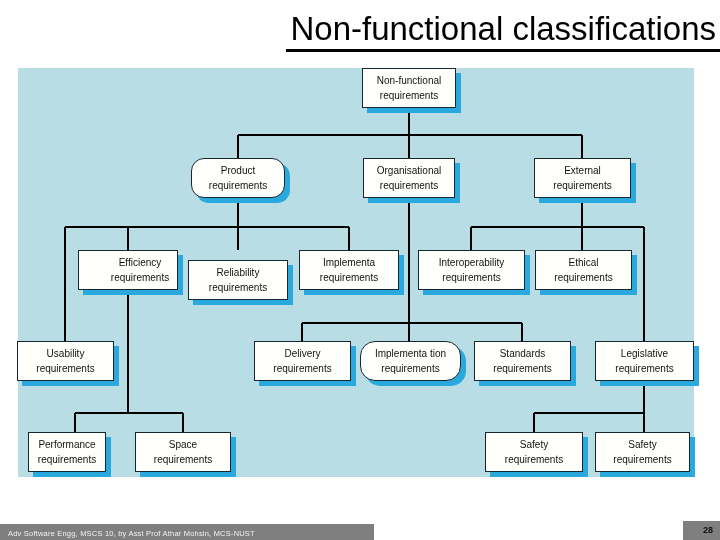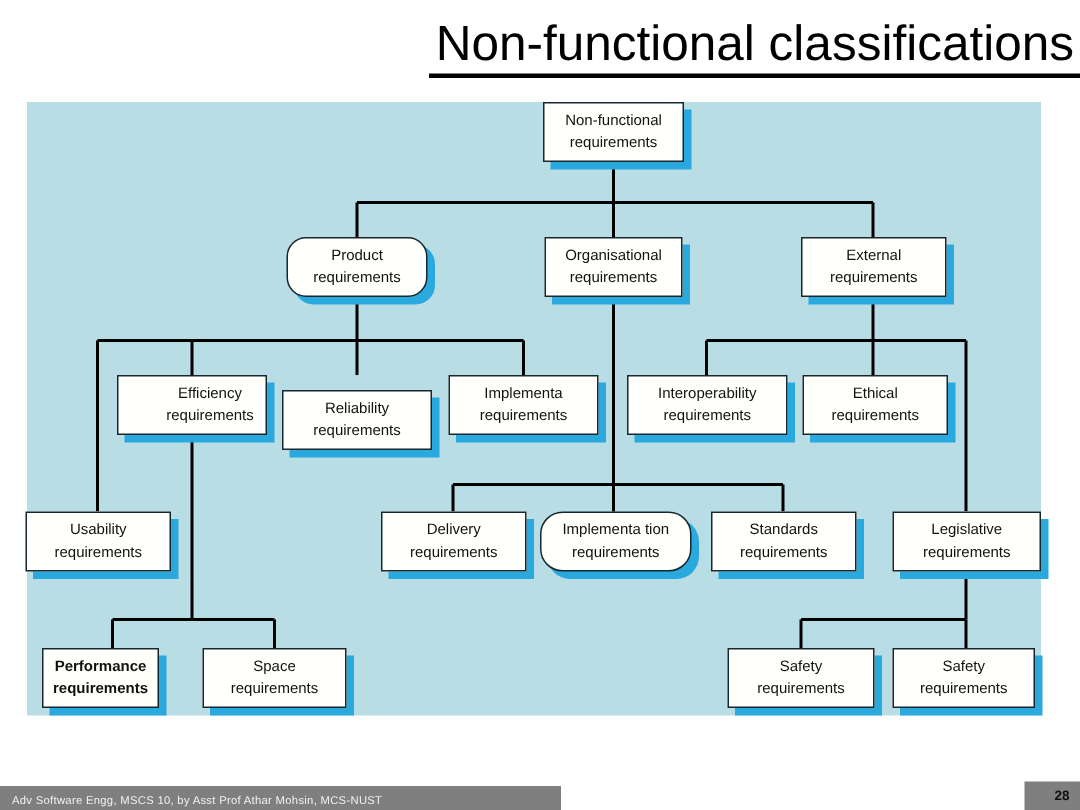--- a/index.html
+++ b/index.html
@@ -129,21 +129,21 @@
       <span>requirements</span>
     </div>
     <div class="node" style="left: 456px; top: 273px; width: 97px;">
       <span>Standards</span>
       <span>requirements</span>
     </div>
     <div class="node" style="left: 577px; top: 273px; width: 99px;">
       <span>Legislative</span>
       <span>requirements</span>
     </div>
-    <div class="node" style="left: 10px; top: 364px; width: 78px; font-weight: bold;">
+    <div class="node" style="left: 10px; top: 364px; width: 78px;">
       <span>Performance</span>
       <span>requirements</span>
     </div>
     <div class="node" style="left: 117px; top: 364px; width: 96px;">
       <span>Space</span>
       <span>requirements</span>
     </div>
     <div class="node" style="left: 467px; top: 364px; width: 98px;">
       <span>Safety</span>
       <span>requirements</span>

